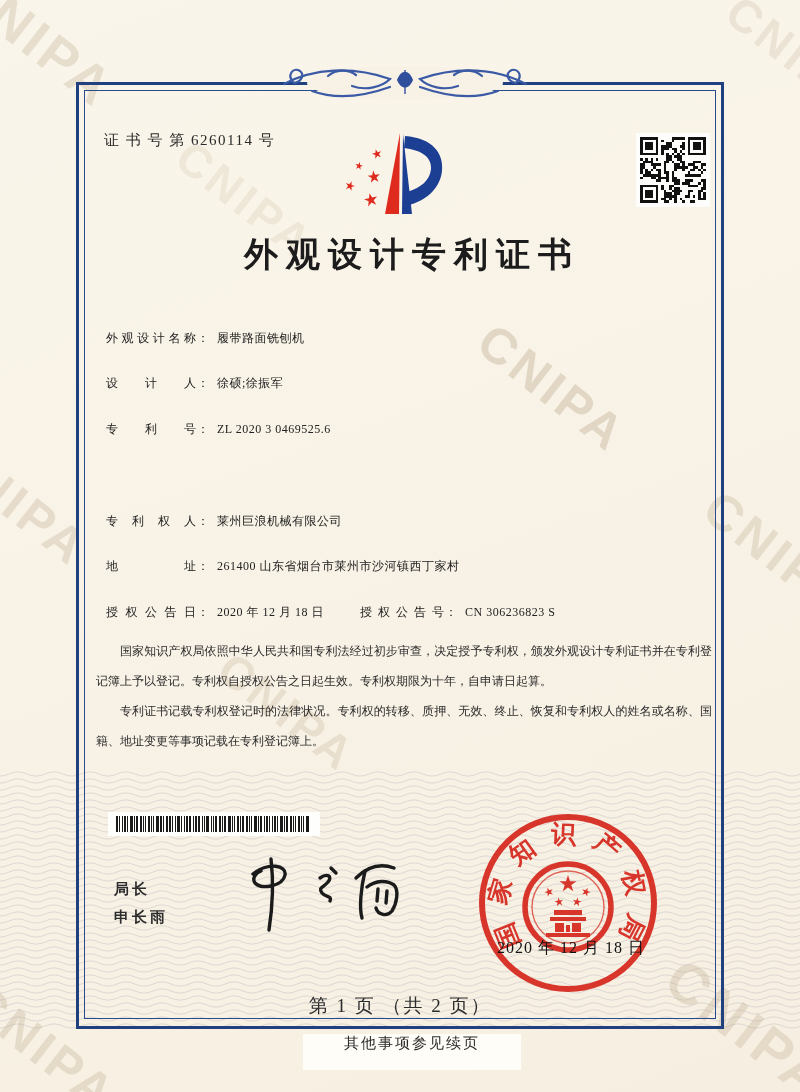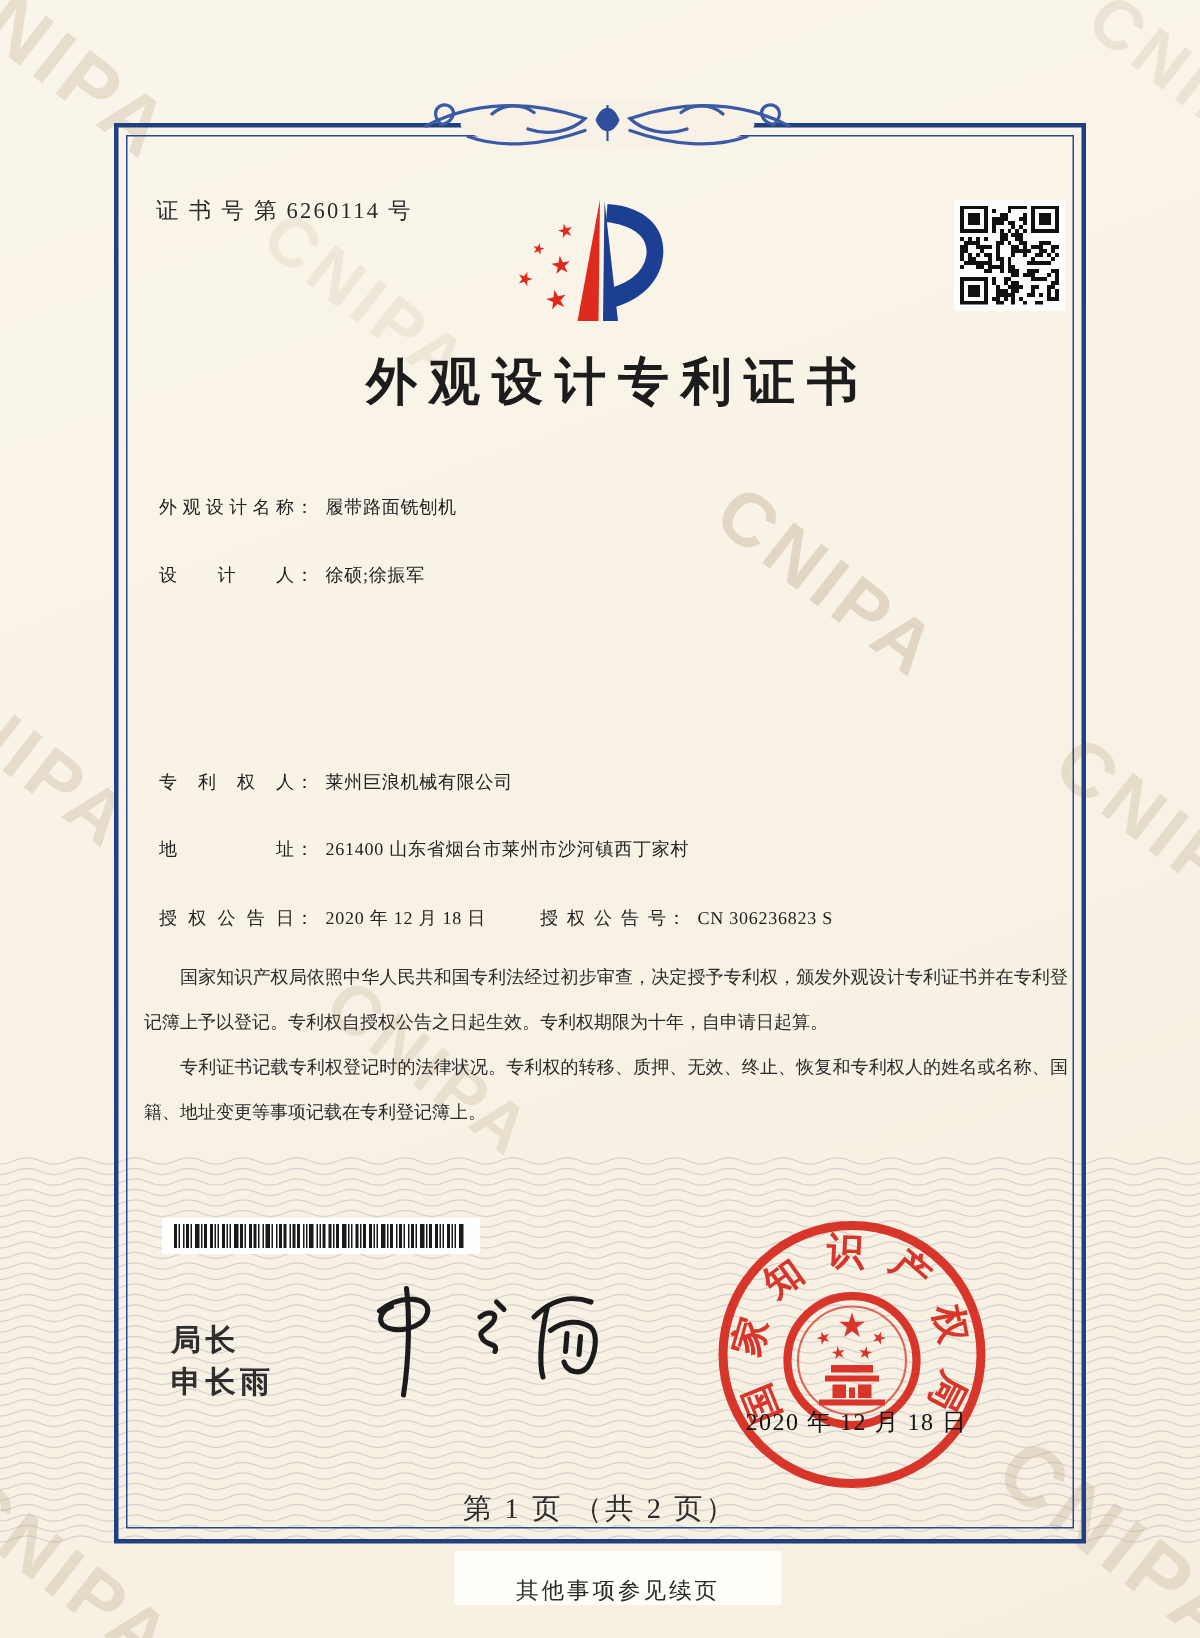--- a/index.html
+++ b/index.html
@@ -36,33 +36,33 @@
   .pair2 .flabel{width:84px;}
   
   .paras{position:absolute;left:96px;top:636px;width:616px;z-index:4;}
   .paras p{margin:0;font-size:12px;line-height:30px;text-align:justify;
            text-indent:2em;color:#2b2b2b;}
   
   .barcode-box{position:absolute;left:108px;top:812px;background:#fefefc;
                padding:4px 6px;z-index:4;line-height:0;}
   
   .sig-label{position:absolute;font-family:"Liberation Sans","DejaVu Sans",sans-serif;
-             font-size:20px;font-weight:600;letter-spacing:3px;color:#2e2e2e;z-index:4;}
+             font-size:15px;font-weight:600;letter-spacing:3px;color:#2e2e2e;z-index:4;}
   #sig-title{left:114px;top:880px;}
   #sig-name{left:114px;top:908px;}
   #signature{position:absolute;left:228px;top:856px;z-index:4;}
   
   #seal{position:absolute;left:473px;top:808px;z-index:5;}
   .seal-date{position:absolute;left:497px;top:938px;font-size:16px;letter-spacing:1px;
              color:#141414;z-index:6;white-space:nowrap;}
   
   .page-info{position:absolute;left:0;top:993px;width:100%;text-align:center;font-size:19px;
              letter-spacing:2px;color:#2c2c2c;z-index:4;}
   .note-box{position:absolute;left:303px;top:1034px;width:218px;height:36px;background:#fffdf7;
-            z-index:4;display:flex;align-items:flex-end;justify-content:center;}
+            z-index:4;display:flex;align-items:flex-start;justify-content:center;}
   .note-box span{font-size:15px;letter-spacing:2px;color:#2b2b2b;}
 </style>
 </head>
 <body>
 
 <div id="page">
 
   <svg width="0" height="0" style="position:absolute" aria-hidden="true">
     <defs>
       <path id="star" d="M0,-1L0.2245,-0.309L0.951,-0.309L0.3633,0.118L0.5878,0.809L0,0.382L-0.5878,0.809L-0.3633,0.118L-0.951,-0.309L-0.2245,-0.309Z"></path>
@@ -460,20 +460,23 @@
   </div>
 
   <div class="doc-title">外观设计专利证书</div>
 
   <div class="field-row" style="top:330px">
     <span class="flabel">外观设计名称</span><span class="fcolon">：</span><span class="fvalue">履带路面铣刨机</span>
   </div>
   <div class="field-row" style="top:375px">
     <span class="flabel">设计人</span><span class="fcolon">：</span><span class="fvalue">徐硕;徐振军</span>
   </div>
+  <div class="field-row" style="top:421px">
+    <span class="flabel">专利号</span><span class="fcolon">：</span><span class="fvalue">ZL 2020 3 0469525.6</span>
+  </div>
   <div class="field-row" style="top:513px">
     <span class="flabel">专利权人</span><span class="fcolon">：</span><span class="fvalue">莱州巨浪机械有限公司</span>
   </div>
   <div class="field-row" style="top:558px">
     <span class="flabel">地址</span><span class="fcolon">：</span><span class="fvalue">261400 山东省烟台市莱州市沙河镇西丁家村</span>
   </div>
   <div class="field-row" style="top:604px;width:606px">
     <span class="flabel">授权公告日</span><span class="fcolon">：</span><span class="fvalue">2020 年 12 月 18 日</span>
     <span class="pair2">
       <span class="flabel">授权公告号</span><span class="fcolon">：</span><span class="fvalue">CN 306236823 S</span>

